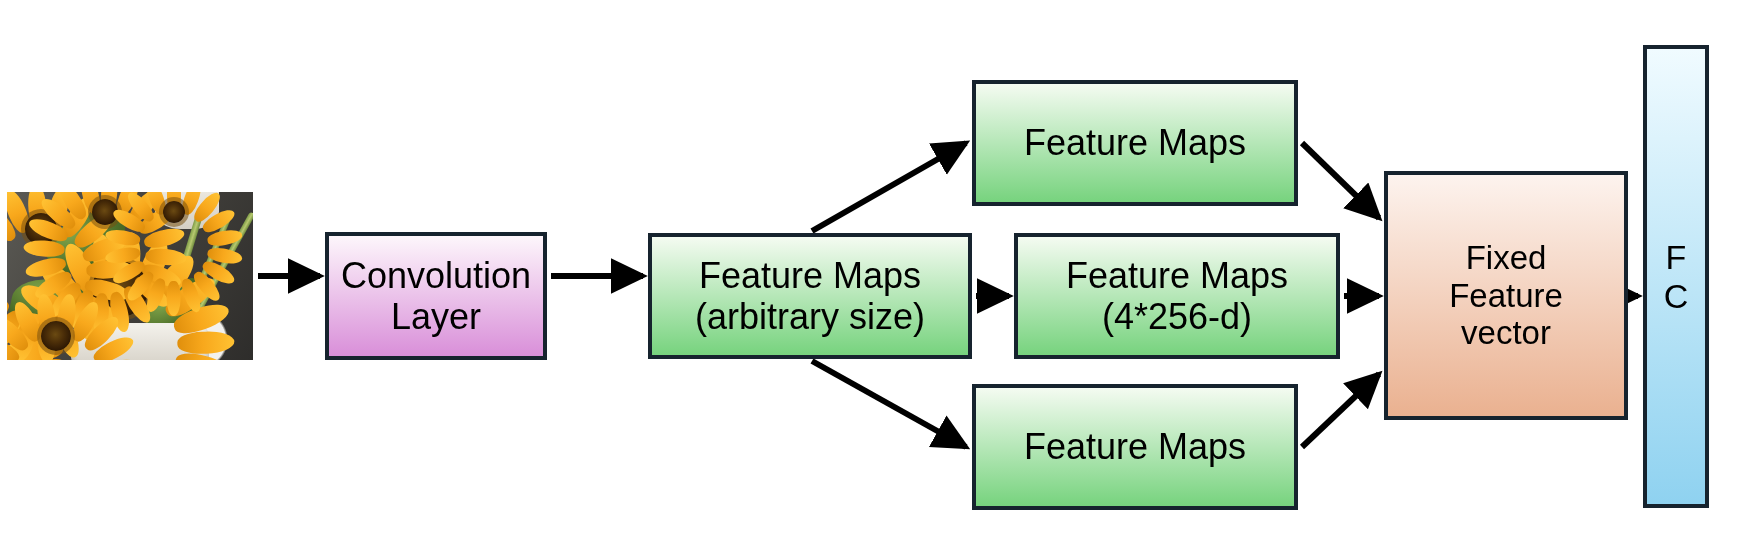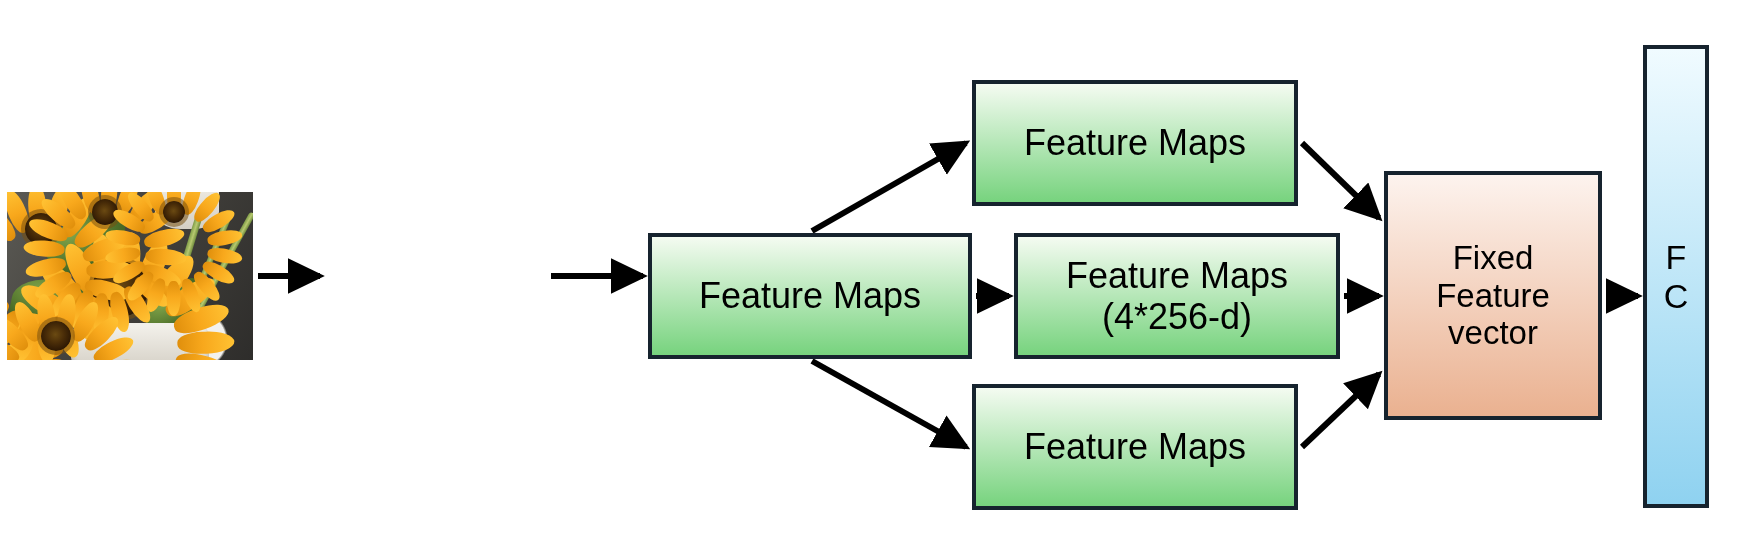--- a/index.html
+++ b/index.html
@@ -199,39 +199,44 @@
       <line x1="812" y1="231" x2="966" y2="143"></line>
       <line x1="976" y1="296" x2="1009" y2="296"></line>
       <line x1="812" y1="361" x2="966" y2="447"></line>
       <line x1="1302" y1="143" x2="1379" y2="218"></line>
       <line x1="1344" y1="296" x2="1379" y2="296"></line>
       <line x1="1302" y1="447" x2="1379" y2="374"></line>
       <line x1="1606" y1="296" x2="1638" y2="296"></line>
     </g>
   </svg>
 
+  <div class="node" style="left: 325px; top: 232px; width: 222px; height: 128px; font-size: 36px; background: linear-gradient(rgb(253, 246, 251) 0%, rgb(217, 143, 217) 100%); border-color: rgb(22, 35, 46);">
+    <span class="ln">Convolution</span>
+    <span class="ln">Layer</span>
+  </div>
 
   <div class="node" style="left: 648px; top: 233px; width: 324px; height: 126px; font-size: 36px; background: linear-gradient(rgb(244, 251, 241) 0%, rgb(119, 211, 126) 100%); border-color: rgb(22, 35, 46);">
     <span class="ln">Feature Maps</span>
+    <span class="ln">(arbitrary size)</span>
   </div>
 
   <div class="node" style="left: 972px; top: 80px; width: 326px; height: 126px; font-size: 36px; background: linear-gradient(rgb(244, 251, 241) 0%, rgb(119, 211, 126) 100%); border-color: rgb(22, 35, 46);">
     <span class="ln">Feature Maps</span>
   </div>
 
   <div class="node" style="left: 1014px; top: 233px; width: 326px; height: 126px; font-size: 36px; background: linear-gradient(rgb(244, 251, 241) 0%, rgb(119, 211, 126) 100%); border-color: rgb(22, 35, 46);">
     <span class="ln">Feature Maps</span>
     <span class="ln">(4*256-d)</span>
   </div>
 
   <div class="node" style="left: 972px; top: 384px; width: 326px; height: 126px; font-size: 36px; background: linear-gradient(rgb(244, 251, 241) 0%, rgb(119, 211, 126) 100%); border-color: rgb(22, 35, 46);">
     <span class="ln">Feature Maps</span>
   </div>
 
-  <div class="node" style="left: 1384px; top: 171px; width: 218px; height: 249px; font-size: 33px; background: linear-gradient(rgb(253, 243, 238) 0%, rgb(234, 177, 144) 100%); border-color: rgb(22, 35, 46);">
+  <div class="node" style="left: 1384px; top: 171px; width: 244px; height: 249px; font-size: 33px; background: linear-gradient(rgb(253, 243, 238) 0%, rgb(234, 177, 144) 100%); border-color: rgb(22, 35, 46);">
     <span class="ln">Fixed</span>
     <span class="ln">Feature</span>
     <span class="ln">vector</span>
   </div>
 
   <div class="node" style="left: 1643px; top: 45px; width: 66px; height: 463px; font-size: 34px; background: linear-gradient(rgb(240, 251, 255) 0%, rgb(143, 210, 240) 100%); border-color: rgb(22, 35, 46);">
     <span class="ln">F</span>
     <span class="ln">C</span>
   </div>
 

